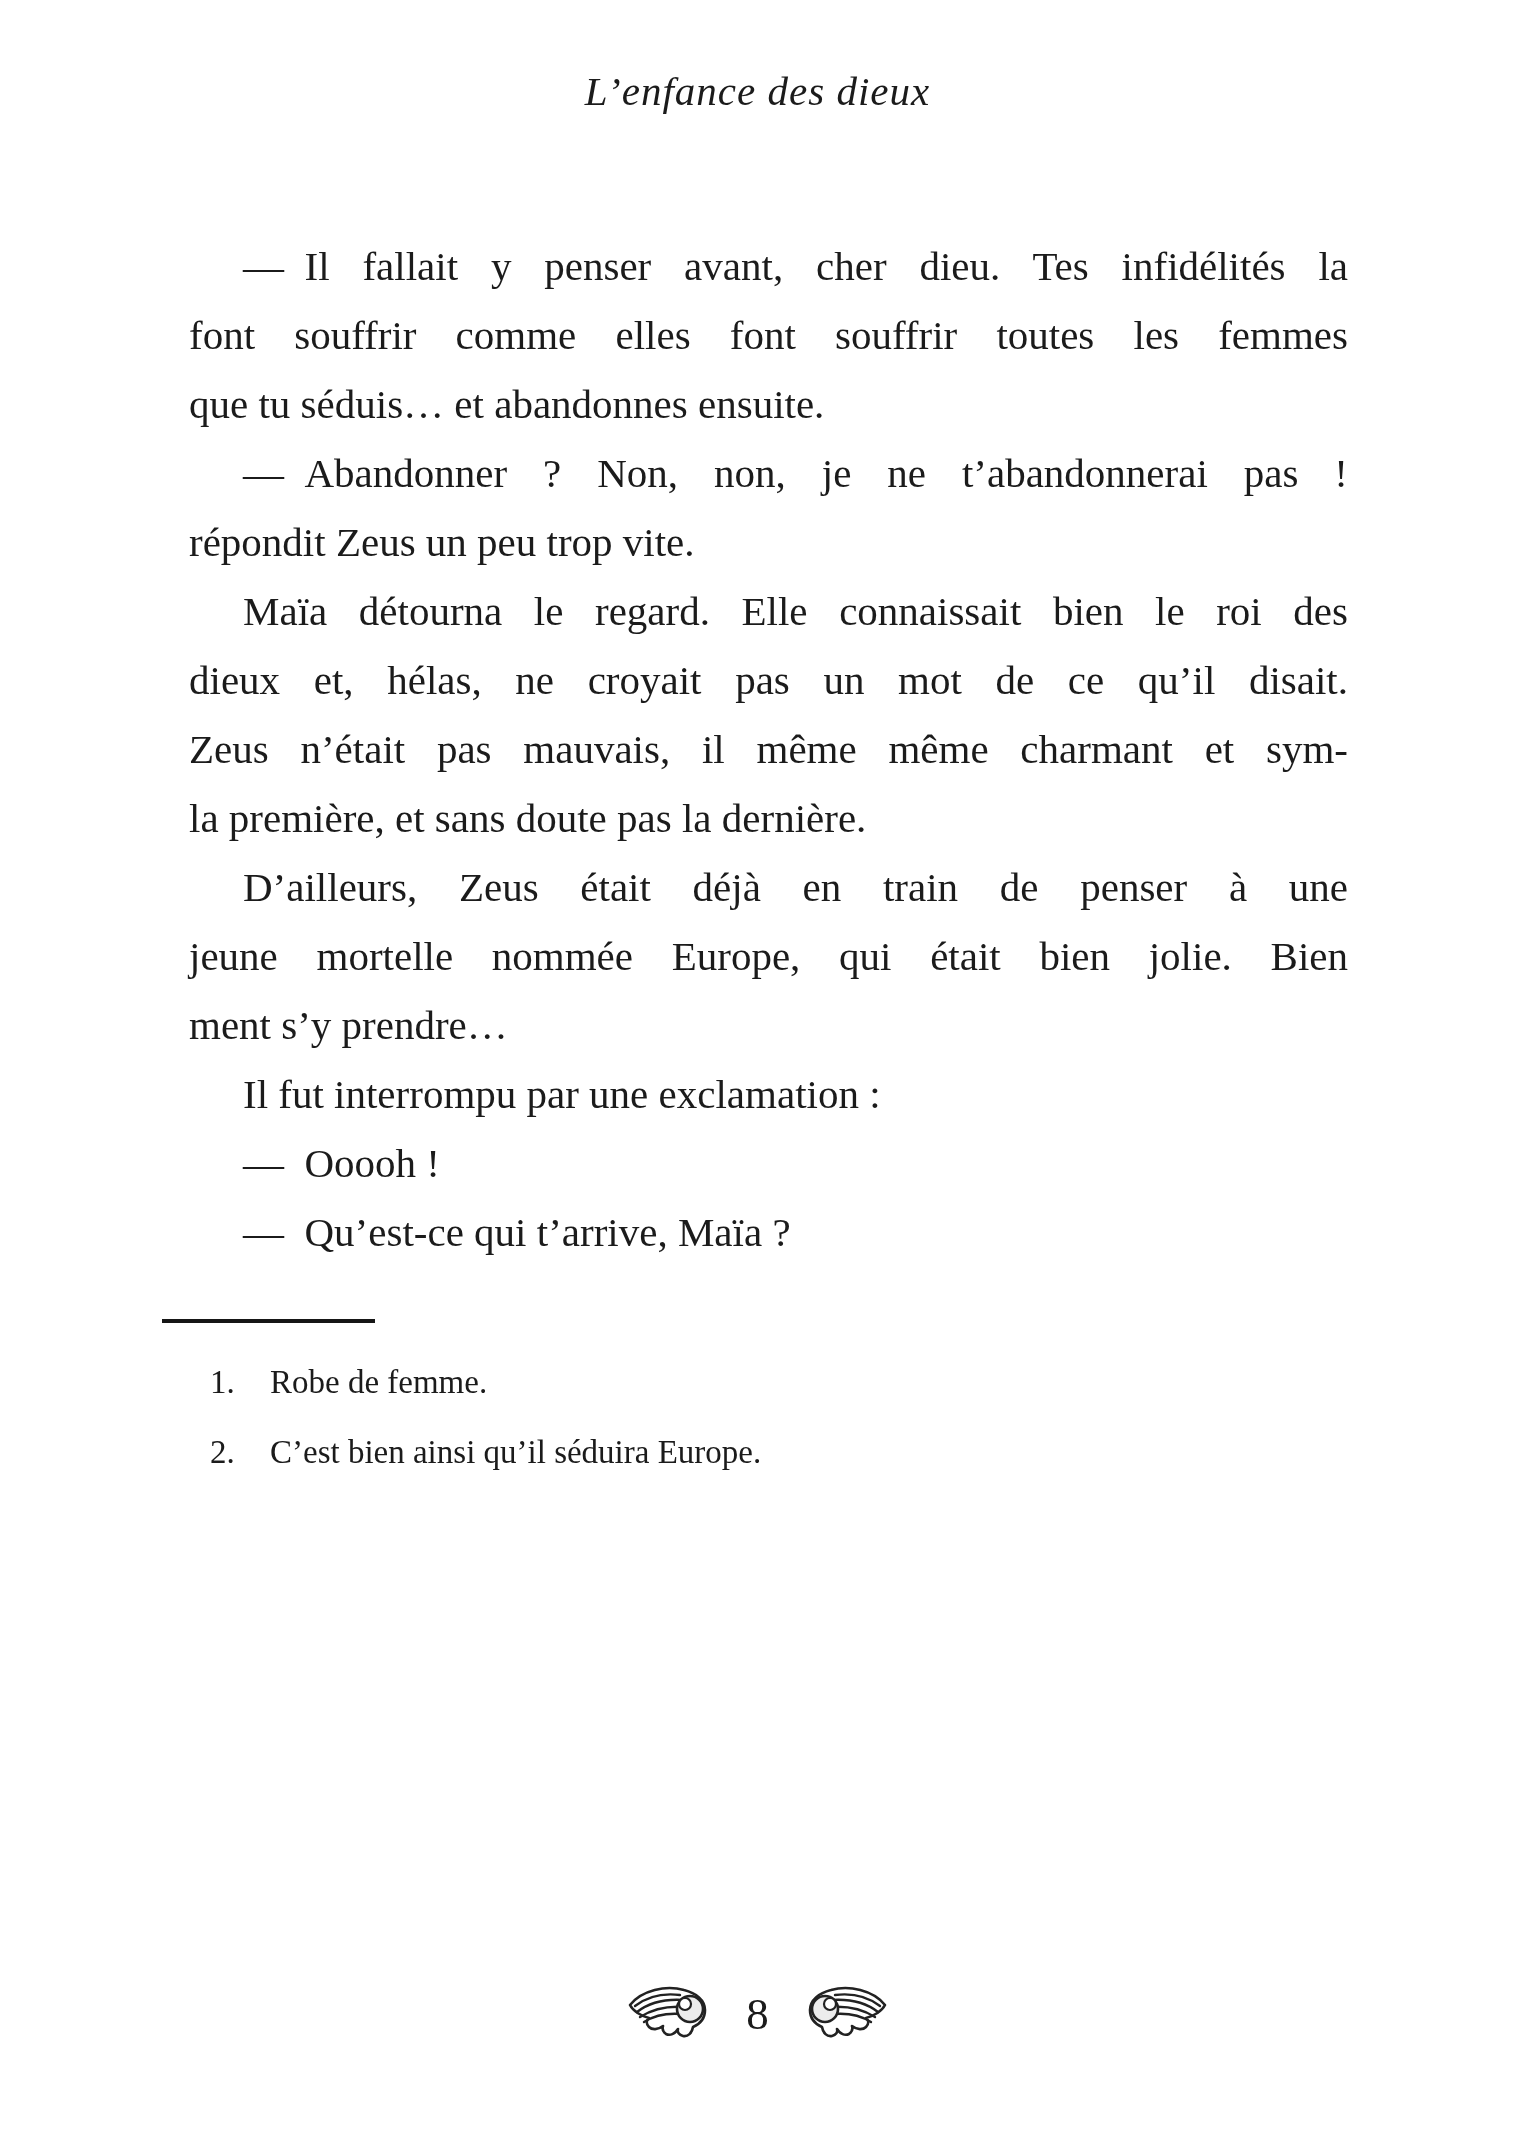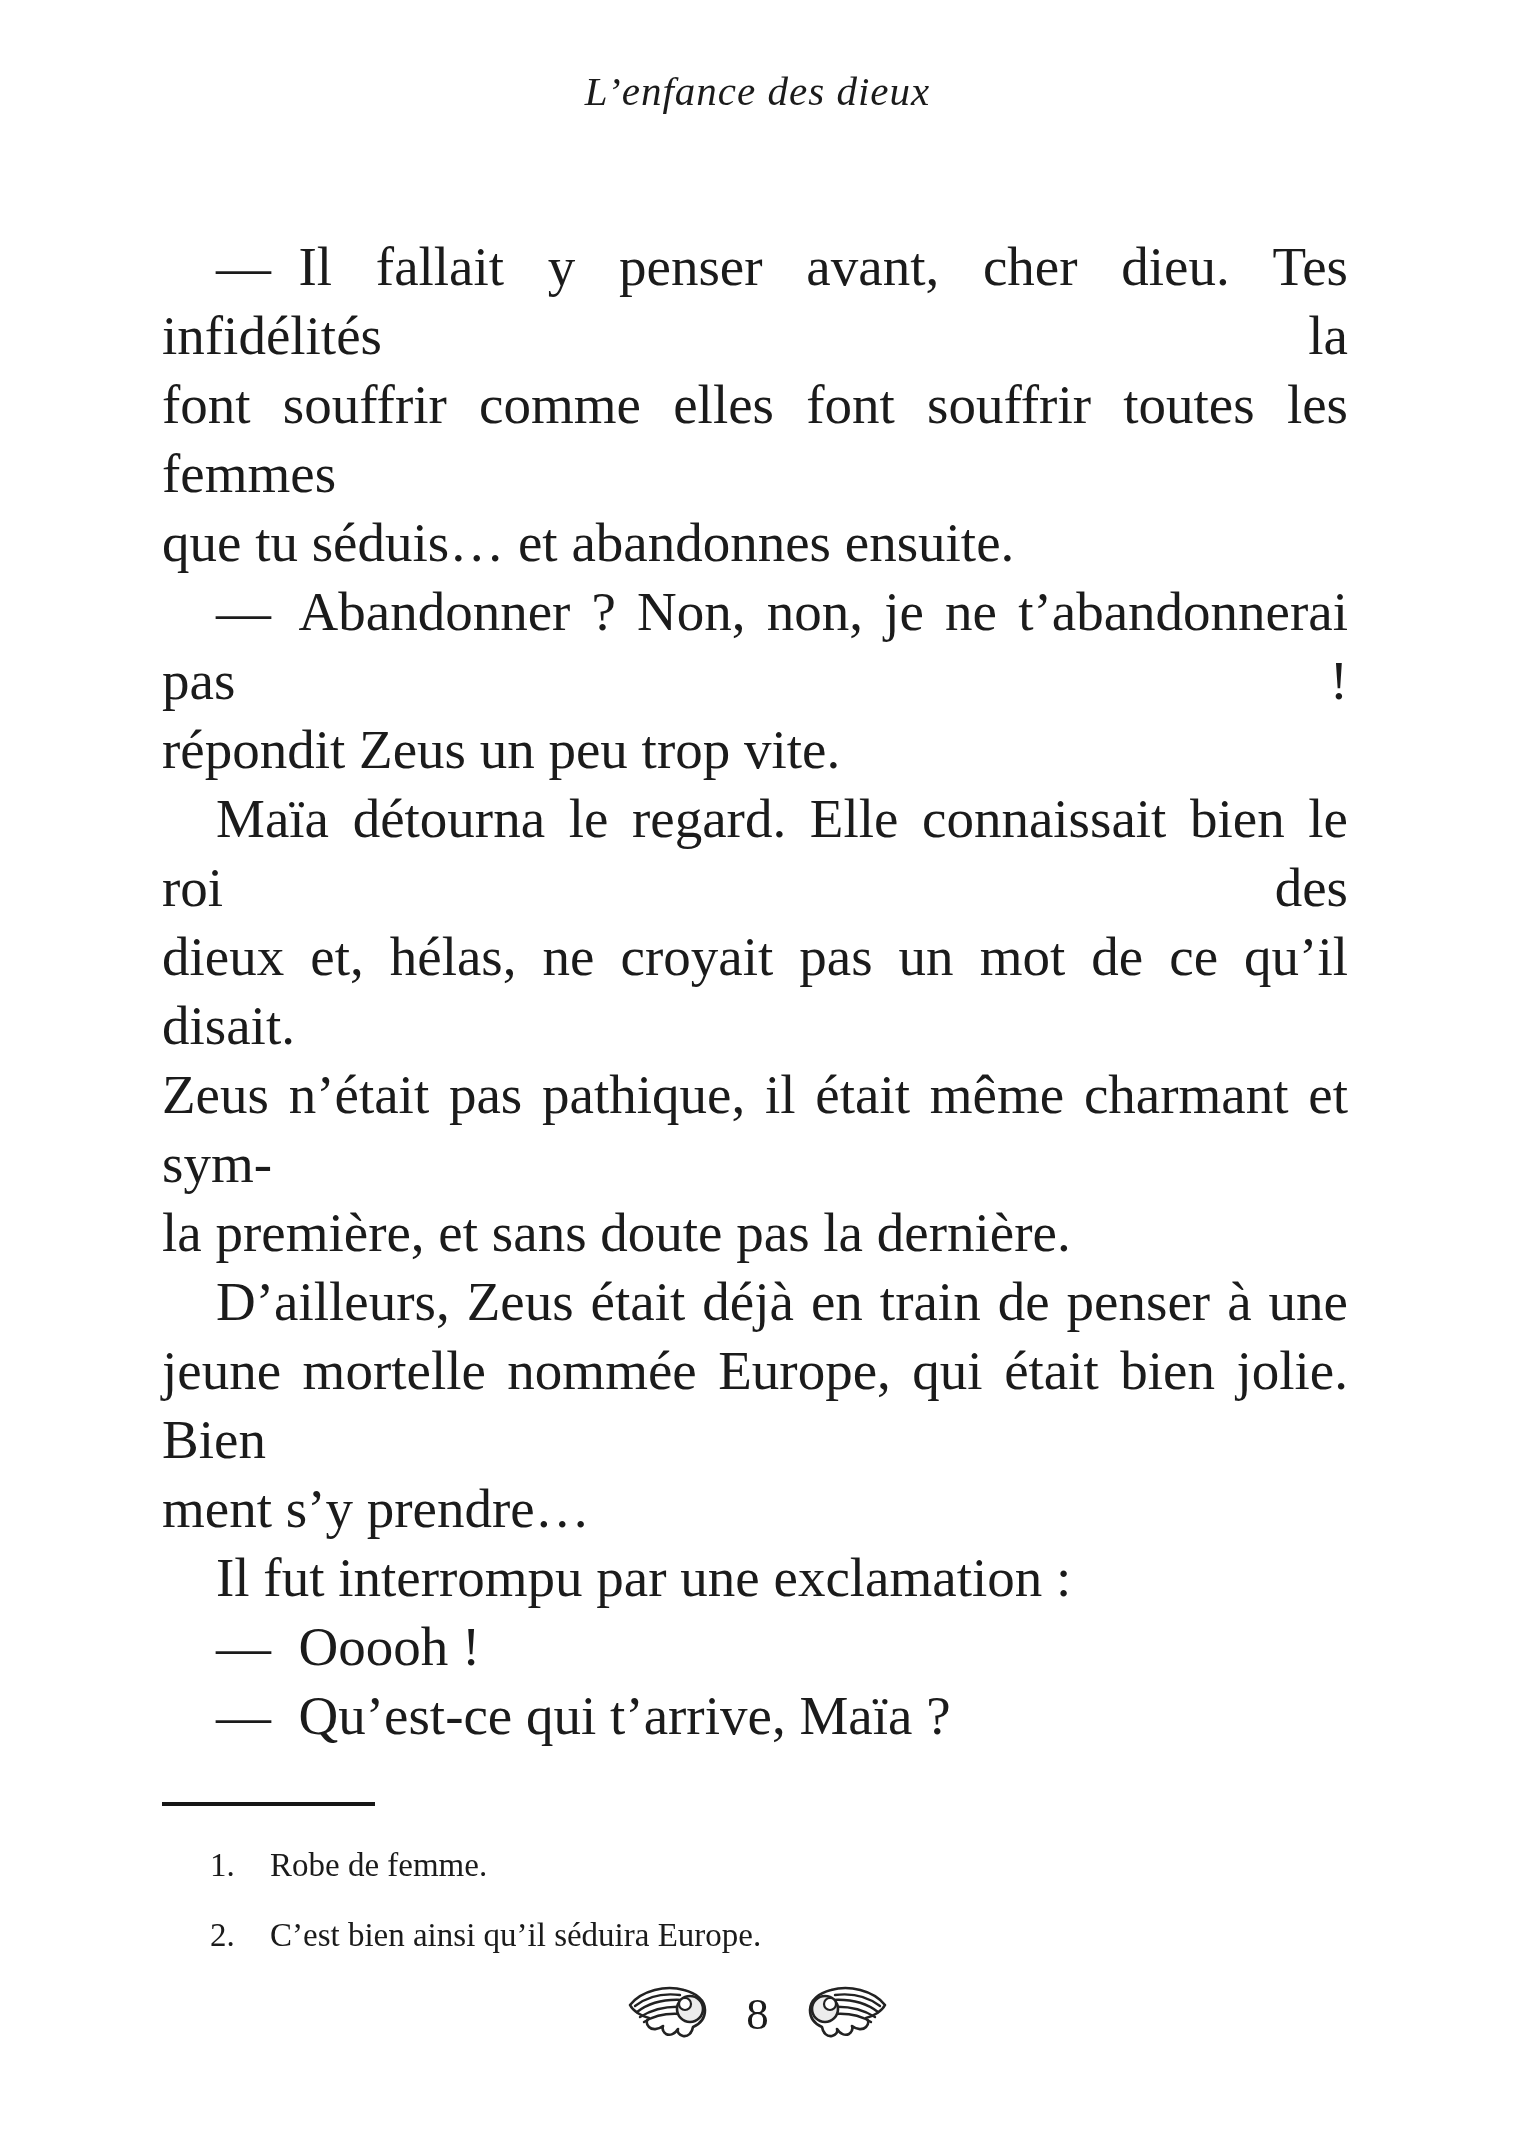--- a/index.html
+++ b/index.html
@@ -18,24 +18,25 @@
     font-style: italic;
     font-size: 41px;
     line-height: 54px;
     letter-spacing: 1px;
   }
   .text-block {
     margin: 114px 167px 0 162px;
   }
   .para { margin: 0; }
   .line {
-    font-size: 55px;
+    font-size: 41px;
     line-height: 69px;
     text-align: justify;
     text-align-last: justify;
+    margin-left: 27px;
   }
   .line-first { text-indent: 54px; }
   .line-last { text-align-last: left; font-family: Liberation Serif, serif; }
   .fn-rule {
     margin-top: 52px;
     margin-left: 162px;
     width: 213px;
     height: 4px;
     background: #161616;
   }
@@ -75,21 +76,21 @@
         <div class="line">font souffrir comme elles font souffrir toutes les femmes</div>
         <div class="line line-last">que tu séduis… et abandonnes ensuite.</div>
       </div>
       <div class="para">
         <div class="line line-first">— Abandonner ? Non, non, je ne t’abandonnerai pas !</div>
         <div class="line line-last">répondit Zeus un peu trop vite.</div>
       </div>
       <div class="para">
         <div class="line line-first">Maïa détourna le regard. Elle connaissait bien le roi des</div>
         <div class="line">dieux et, hélas, ne croyait pas un mot de ce qu’il disait.</div>
-        <div class="line">Zeus n’était pas pathique, il était même charmant et sym-</div>
+        <div class="line">Zeus n’était pas mauvais, il même même charmant et sym-</div>
         <div class="line line-last">la première, et sans doute pas la dernière.</div>
       </div>
       <div class="para">
         <div class="line line-first">D’ailleurs, Zeus était déjà en train de penser à une</div>
         <div class="line">jeune mortelle nommée Europe, qui était bien jolie. Bien</div>
         <div class="line line-last">ment s’y prendre…</div>
       </div>
       <div class="para">
         <div class="line line-first line-last">Il fut interrompu par une exclamation :</div>
       </div>

